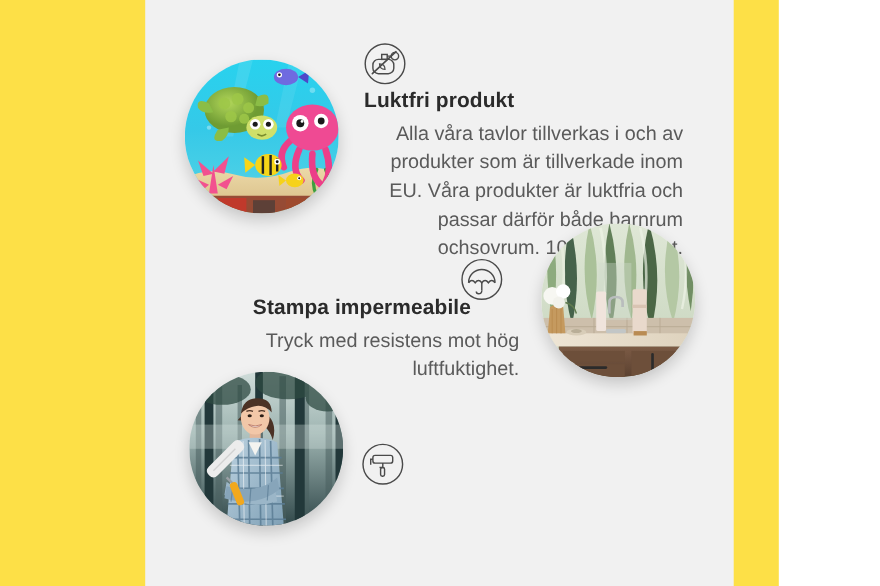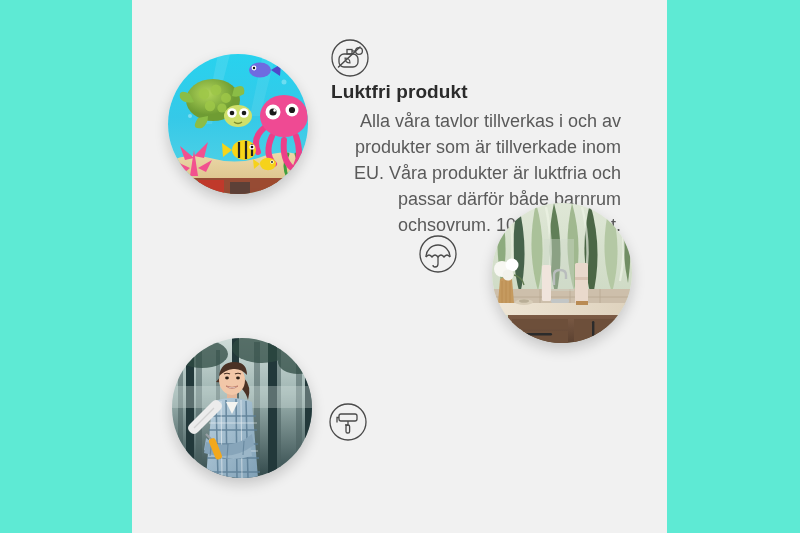--- a/index.html
+++ b/index.html
@@ -7,23 +7,23 @@
   html, body {
     width: 800px;
     height: 533px;
     overflow: hidden;
     background: #ffffff;
     font-family: "Liberation Sans", sans-serif;
   }
 
   #page {
     position: relative;
-    width: 800px;
+    width: 708px;
     height: 533px;
-    background: #5eead4;
+    background: #fde047;
   }
 
   
   #content-panel {
     position: absolute;
     left: 132px;
     top: 0;
     width: 535px;
     height: 533px;
     background: #f1f1f1;
@@ -314,20 +314,22 @@
 
         <path d="M8 23 q3 -4 6 0 q3 -4 6 0 q3 -4 6 0 q3 -4 6 0" fill="none" stroke="#4a4a4a" stroke-width="1.3"></path>
 
         <line x1="20" y1="23" x2="20" y2="30" stroke="#4a4a4a" stroke-width="1.3"></line>
 
         <path d="M20 30 q0 3 -3 3 q-2 0 -2 -2" fill="none" stroke="#4a4a4a" stroke-width="1.3"></path>
       </svg>
     </div>
 
     <div class="feature-text align-center" style="left:186px; top:268px; width:286px;">
+      <div class="feature-title">Stampa impermeabile</div>
+      <div class="feature-desc">Tryck med resistens mot hög luftfuktighet.</div>
     </div>
   </div>
 
   <div class="feature-block">
 
     <div class="photo-circle" style="left:172px; top:338px; width:140px; height:140px;">
       <svg viewBox="0 0 140 140" xmlns="http://www.w3.org/2000/svg" aria-hidden="true">
         <defs>
           <linearGradient id="forestGrad" x1="0" y1="0" x2="0" y2="1">
             <stop offset="0%" stop-color="#cfdcd9"></stop>

